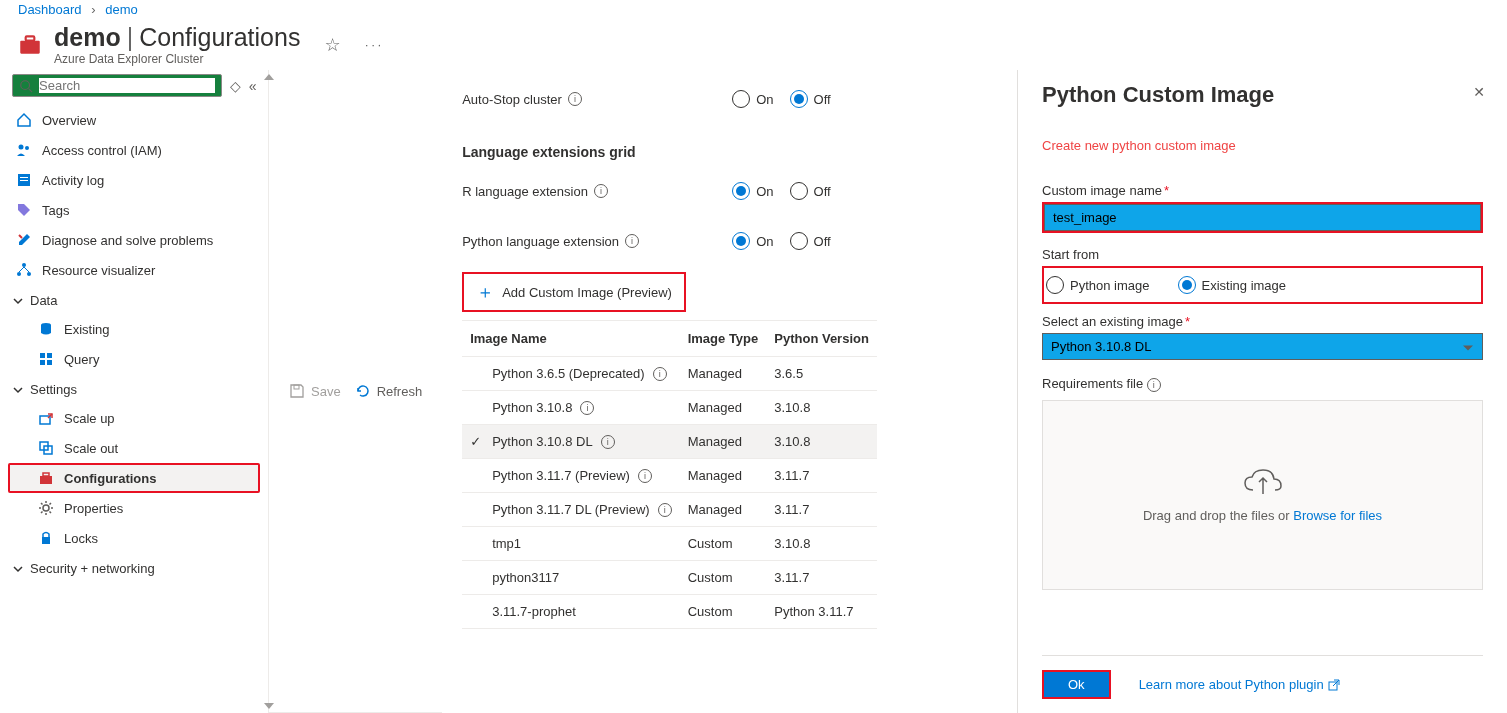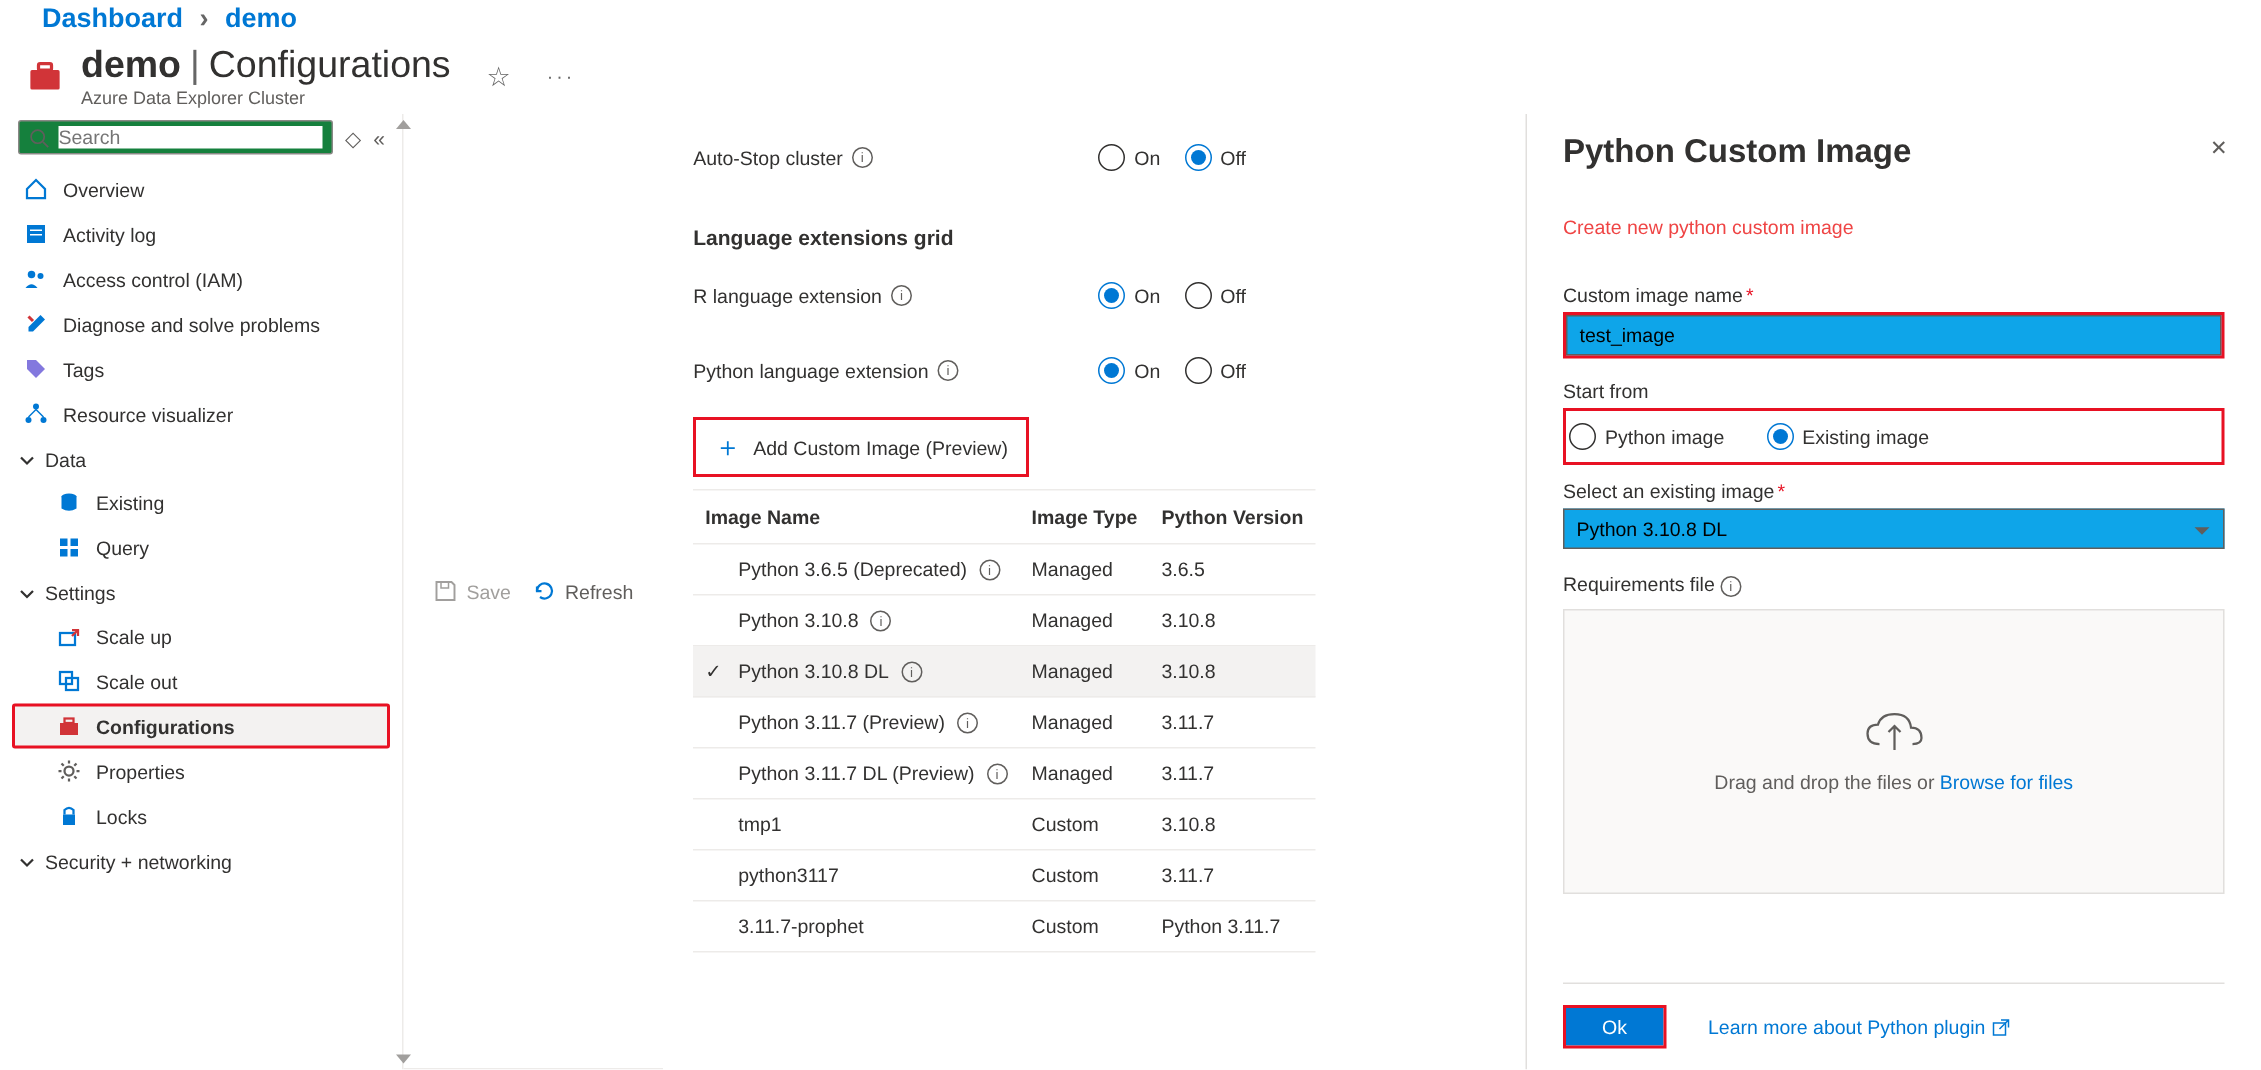--- a/index.html
+++ b/index.html
@@ -1,18 +1,18 @@
 <!DOCTYPE html>
 <html><head>
 <meta charset="utf-8">
 <style>
 * { box-sizing: border-box; margin: 0; padding: 0; font-family: "Segoe UI", -apple-system, sans-serif; }
 body { font-size: 13px; color: #323130; background: #fff; overflow: hidden; }
 .app { display: flex; flex-direction: column; width: 1507px; height: 713px; }
-.breadcrumb { padding: 2px 28px 0; font-size: 18px; color: #0078d4; font-weight: bold; }
+.breadcrumb { padding: 2px 18px 0; font-size: 13px; color: #0078d4; }
 .breadcrumb a { color: #0078d4; text-decoration: none; }
 .breadcrumb .sep { color: #666; margin: 0 6px; }
 .header { display: flex; align-items: center; padding: 6px 16px 4px; gap: 10px; }
 .header .briefcase { width: 28px; height: 26px; }
 .header .titles { display: flex; flex-direction: column; }
 .header h1 { font-size: 25px; font-weight: 600; color: #323130; display: flex; align-items: baseline; }
 .header h1 .sep { margin: 0 6px; font-weight: 300; color: #666; }
 .header h1 .cfg { font-weight: 400; }
 .header .subtitle { font-size: 12px; color: #605e5c; }
 .header .star { margin-left: 14px; color: #666; font-size: 18px; cursor: pointer; }
@@ -127,53 +127,53 @@
             <span class="icon">
               <svg viewBox="0 0 16 16">
                 <path d="M2 8 L8 2 L14 8 L14 14 L2 14 Z" fill="none" stroke="#0078d4" stroke-width="1.5"></path>
               </svg>
             </span>
             <span>Overview</span>
           </div>
         <div class="nav-item">
             <span class="icon">
               <svg viewBox="0 0 16 16">
+                <circle cx="5" cy="5" r="2.5" fill="#0078d4"></circle>
+                <circle cx="11" cy="6" r="2" fill="#0078d4"></circle>
+                <path d="M1 14 Q5 9 9 14" fill="#0078d4"></path>
+              </svg>
+            </span>
+            <span>Access control (IAM)</span>
+          </div>
+        <div class="nav-item">
+            <span class="icon">
+              <svg viewBox="0 0 16 16">
                 <rect x="2" y="2" width="12" height="12" fill="#0078d4"></rect>
                 <rect x="4" y="5" width="8" height="1" fill="#fff"></rect>
                 <rect x="4" y="8" width="8" height="1" fill="#fff"></rect>
               </svg>
             </span>
             <span>Activity log</span>
           </div>
         <div class="nav-item">
             <span class="icon">
               <svg viewBox="0 0 16 16">
-                <circle cx="5" cy="5" r="2.5" fill="#0078d4"></circle>
-                <circle cx="11" cy="6" r="2" fill="#0078d4"></circle>
-                <path d="M1 14 Q5 9 9 14" fill="#0078d4"></path>
-              </svg>
-            </span>
-            <span>Access control (IAM)</span>
+                <path d="M2 2 L8 2 L14 8 L8 14 L2 8 Z" fill="#8378de"></path>
+              </svg>
+            </span>
+            <span>Tags</span>
           </div>
         <div class="nav-item">
             <span class="icon">
               <svg viewBox="0 0 16 16">
                 <path d="M11 2 L14 5 L6 13 L3 13 L3 10 Z" fill="#0078d4"></path>
                 <path d="M3 3 L6 6" stroke="#d13438" stroke-width="2"></path>
               </svg>
             </span>
             <span>Diagnose and solve problems</span>
-          </div>
-        <div class="nav-item">
-            <span class="icon">
-              <svg viewBox="0 0 16 16">
-                <path d="M2 2 L8 2 L14 8 L8 14 L2 8 Z" fill="#8378de"></path>
-              </svg>
-            </span>
-            <span>Tags</span>
           </div>
         <div class="nav-item">
             <span class="icon">
               <svg viewBox="0 0 16 16">
                 <circle cx="8" cy="3" r="2" fill="#0078d4"></circle>
                 <circle cx="3" cy="12" r="2" fill="#0078d4"></circle>
                 <circle cx="13" cy="12" r="2" fill="#0078d4"></circle>
                 <path d="M8 5 L3 10 M8 5 L13 10" stroke="#0078d4"></path>
               </svg>
             </span>

